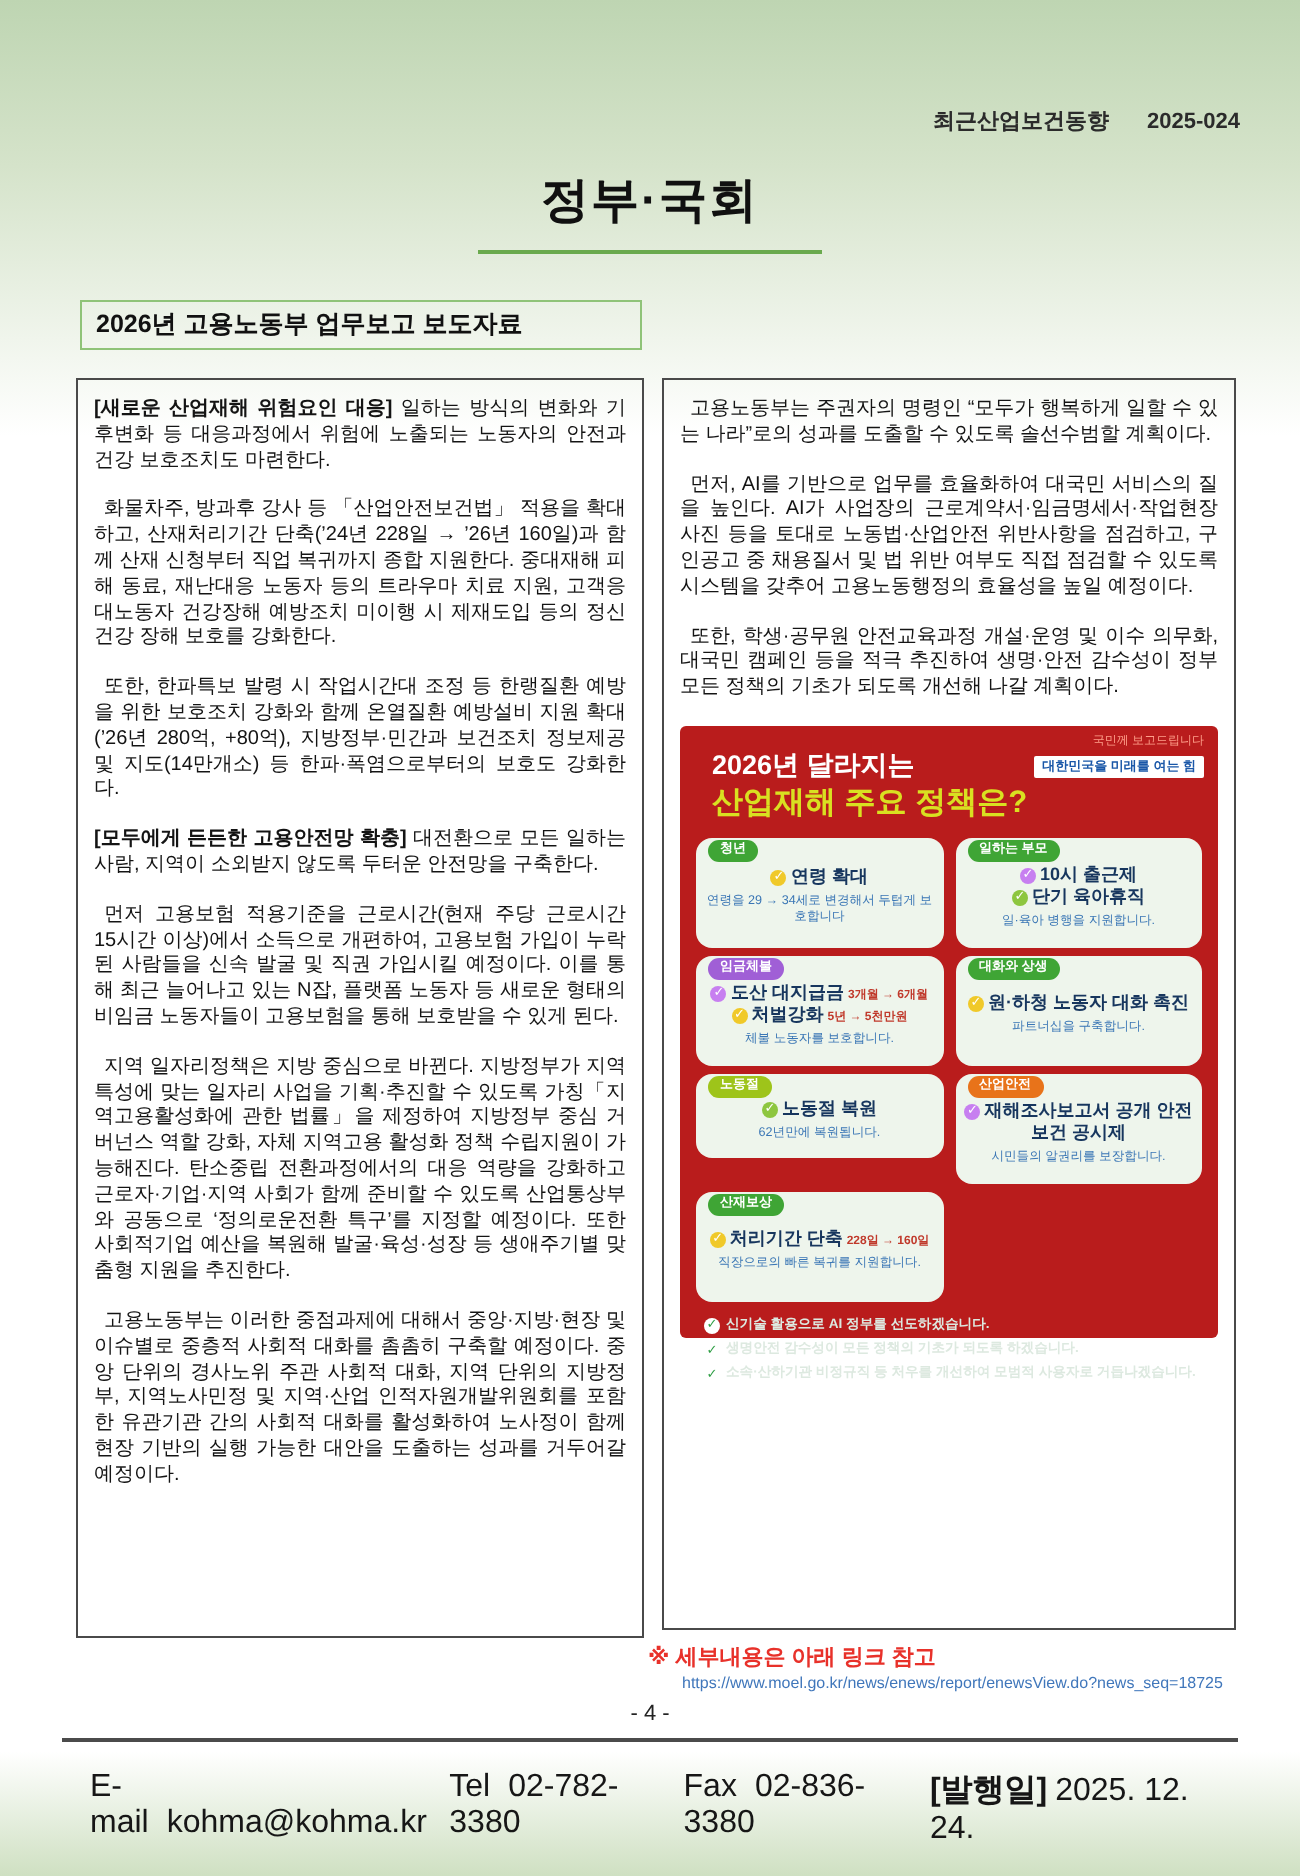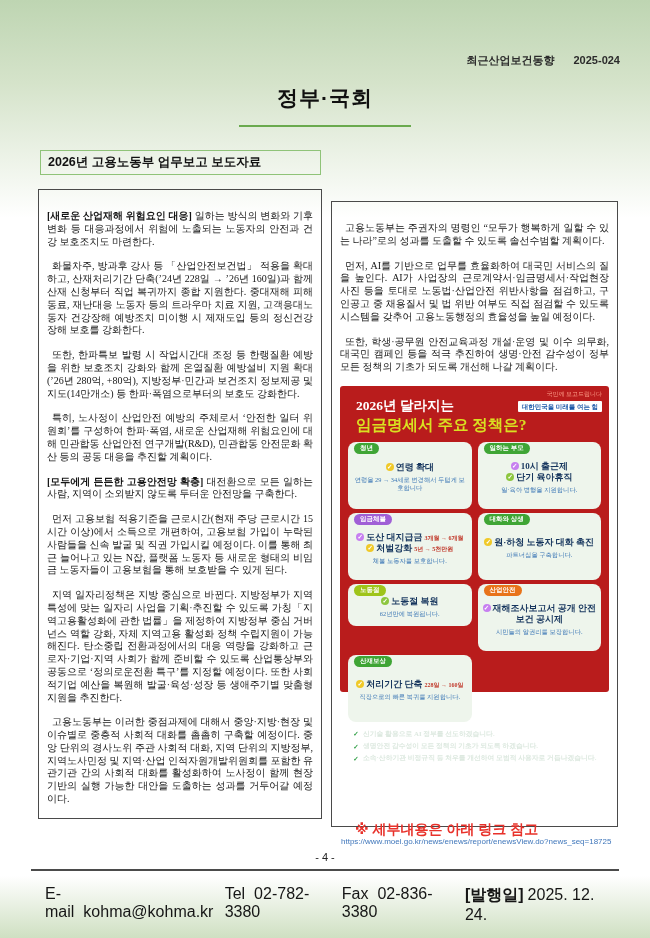--- a/index.html
+++ b/index.html
@@ -6,65 +6,65 @@
   .page{position:relative;width:650px;height:938px;background:#fff;overflow:hidden;
         font-family:"Liberation Sans","DejaVu Sans",sans-serif;color:#141414;}
   .grad-top{position:absolute;top:0;left:0;right:0;height:218px;
         background:linear-gradient(180deg,#bed5b2 0%,#d5e3ca 38%,#ffffff 100%);}
   .grad-bottom{position:absolute;bottom:0;left:0;right:0;height:62px;
         background:linear-gradient(180deg,rgba(255,255,255,0) 0%,#cfe0c2 100%);}
 
   .doc-meta{position:absolute;top:53px;right:30px;font-size:11px;color:#2b2b2b;font-weight:bold;}
   .doc-meta .num{margin-left:16px;}
   .section-title{position:absolute;top:84px;left:0;right:0;text-align:center;
-        font-size:21px;font-weight:bold;color:#101010;letter-spacing:1px;}
+        font-size:24px;font-weight:bold;color:#101010;letter-spacing:1px;}
   .title-underline{position:absolute;top:125px;left:239px;width:172px;height:0;
         border-top:2px solid #6aaa4e;}
   .topic-box{position:absolute;top:150px;left:40px;width:272px;height:23px;
         border:1.5px solid #8fc378;font-size:12.5px;font-weight:bold;line-height:23px;
         padding-left:7px;color:#111;}
 
-  .col{position:absolute;top:189px;border:1.5px solid #4a4a4a;padding:20px 8px;
+  .col{position:absolute;top:189px;border:1.5px solid #4a4a4a;padding:9px 8px;
         box-sizing:border-box;font-size:10px;line-height:1.28;text-align:justify;
-        color:#141414;overflow:hidden;font-family:Liberation Serif, serif;}
+        color:#141414;overflow:hidden;}
   .col-left{left:38px;width:284px;height:630px;}
-  .col-right{left:331px;width:287px;height:626px;margin-top:12px;}
+  .col-right{left:331px;width:287px;height:626px;}
   .col p{margin:0 0 12px;text-indent:5px;}
   .col p.lead-p{text-indent:0;}
   .col p b{font-weight:bold;}
 
   .info{width:269px;height:306px;background:#1e3b5e;border-radius:3px;margin:2px auto 0;
         padding:7px 8px;box-sizing:border-box;position:relative;}
   .info-badge{position:absolute;top:5px;right:7px;text-align:right;}
   .badge-line1{font-size:6px;color:#ff9f8a;margin-bottom:1px;}
   .badge-line2{background:#ffffff;display:inline-block;font-size:6.5px;font-weight:bold;
         color:#1a57a8;padding:1.5px 4px;border-radius:1px;}
   .info-t1{font-size:13.5px;font-weight:bold;color:#ffffff;margin:4px 0 0 8px;}
   .info-t2{font-size:15.5px;font-weight:bold;color:#d9e021;margin:1px 0 7px 8px;}
   .cards{display:grid;grid-template-columns:1fr 1fr;gap:4px 6px;}
   .card{position:relative;background:#eef5ec;border-radius:8px;display:flex;
         flex-direction:column;justify-content:center;align-items:center;
         padding:7px 4px 3px;box-sizing:border-box;overflow:hidden;}
-  .h55{height:67px;}.h42{height:42px;}
+  .h55{height:55px;}.h42{height:42px;}
   .pill{position:absolute;top:1px;left:6px;font-size:6.5px;font-weight:bold;color:#fff;
         padding:1px 6px 1.5px;border-radius:6px;}
   .item{font-size:9px;font-weight:bold;color:#17365e;line-height:1.25;text-align:center;}
   .chk{display:inline-block;width:8px;height:8px;border-radius:50%;margin-right:2px;
         color:#fff;font-size:6.5px;line-height:8px;text-align:center;vertical-align:1px;}
   .chk::before{content:"✓";}
   .note{font-size:6px;font-weight:bold;color:#c0392b;margin-left:2px;}
   .sub{font-size:6.3px;color:#3a76b5;margin-top:2.5px;text-align:center;line-height:1.35;}
   .checklist{margin-top:8px;padding-left:4px;}
   .check-row{font-size:6.8px;color:#dde9e0;font-weight:600;margin-bottom:3.5px;
         display:flex;align-items:center;gap:3px;}
   .chk2{flex:0 0 auto;width:8px;height:8px;border-radius:50%;background:#fff;
         color:#2e9e44;font-size:6.5px;line-height:8px;text-align:center;font-weight:bold;}
   .chk2::before{content:"✓";}
 
-  .ref-note{position:absolute;left:355px;top:821px;font-size:14px;font-weight:bold;color:#e8312a;}
+  .ref-note{position:absolute;left:324px;top:821px;font-size:11px;font-weight:bold;color:#e8312a;}
   .ref-link{position:absolute;left:341px;top:837px;font-size:8px;color:#4077bb;text-decoration:none;}
   .page-num{position:absolute;top:851px;left:0;right:0;text-align:center;font-size:11px;color:#222;}
   .footer-line{position:absolute;top:869px;left:31px;right:31px;height:0;border-top:2px solid #4b4b4b;}
   .footer{position:absolute;top:885px;left:45px;right:33px;display:flex;
         justify-content:space-between;font-size:16px;color:#161616;}
   .footer .lbl{margin-right:9px;}
   .footer .pub-lbl{font-weight:bold;margin-right:4px;}
 </style>
 </head>
 <body>
@@ -80,39 +80,38 @@
 
   <div class="section-title">정부·국회</div>
   <div class="title-underline" style="border-top-color: rgb(106, 170, 78);"></div>
 
   <div class="topic-box" style="border-color: rgb(143, 195, 120);">2026년 고용노동부 업무보고 보도자료</div>
 
   <div class="col col-left">
     <p class="lead-p"><b>[새로운 산업재해 위험요인 대응]</b><span> 일하는 방식의 변화와 기후변화 등 대응과정에서 위험에 노출되는 노동자의 안전과 건강 보호조치도 마련한다.</span></p>
     <p><span>화물차주, 방과후 강사 등 「산업안전보건법」 적용을 확대하고, 산재처리기간 단축(’24년 228일 → ’26년 160일)과 함께 산재 신청부터 직업 복귀까지 종합 지원한다. 중대재해 피해 동료, 재난대응 노동자 등의 트라우마 치료 지원, 고객응대노동자 건강장해 예방조치 미이행 시 제재도입 등의 정신건강 장해 보호를 강화한다.</span></p>
     <p><span>또한, 한파특보 발령 시 작업시간대 조정 등 한랭질환 예방을 위한 보호조치 강화와 함께 온열질환 예방설비 지원 확대(’26년 280억, +80억), 지방정부·민간과 보건조치 정보제공 및 지도(14만개소) 등 한파·폭염으로부터의 보호도 강화한다.</span></p>
-    <p><span>특히, 노사정이 산업안전 예방의 주체로서 ‘안전한 일터 위원회’를 구성하여 한파·폭염, 새로운 산업재해 위험요인에 대해 민관합동 산업안전 연구개발(R&amp;D), 민관합동 안전문화 확산 등의 공동 대응을 추진할 계획이다.</span></p>
     <p class="lead-p"><b>[모두에게 든든한 고용안전망 확충]</b><span> 대전환으로 모든 일하는 사람, 지역이 소외받지 않도록 두터운 안전망을 구축한다.</span></p>
     <p><span>먼저 고용보험 적용기준을 근로시간(현재 주당 근로시간 15시간 이상)에서 소득으로 개편하여, 고용보험 가입이 누락된 사람들을 신속 발굴 및 직권 가입시킬 예정이다. 이를 통해 최근 늘어나고 있는 N잡, 플랫폼 노동자 등 새로운 형태의 비임금 노동자들이 고용보험을 통해 보호받을 수 있게 된다.</span></p>
     <p><span>지역 일자리정책은 지방 중심으로 바뀐다. 지방정부가 지역 특성에 맞는 일자리 사업을 기획·추진할 수 있도록 가칭「지역고용활성화에 관한 법률」을 제정하여 지방정부 중심 거버넌스 역할 강화, 자체 지역고용 활성화 정책 수립지원이 가능해진다. 탄소중립 전환과정에서의 대응 역량을 강화하고 근로자·기업·지역 사회가 함께 준비할 수 있도록 산업통상부와 공동으로 ‘정의로운전환 특구’를 지정할 예정이다. 또한 사회적기업 예산을 복원해 발굴·육성·성장 등 생애주기별 맞춤형 지원을 추진한다.</span></p>
     <p><span>고용노동부는 이러한 중점과제에 대해서 중앙·지방·현장 및 이슈별로 중층적 사회적 대화를 촘촘히 구축할 예정이다. 중앙 단위의 경사노위 주관 사회적 대화, 지역 단위의 지방정부, 지역노사민정 및 지역·산업 인적자원개발위원회를 포함한 유관기관 간의 사회적 대화를 활성화하여 노사정이 함께 현장 기반의 실행 가능한 대안을 도출하는 성과를 거두어갈 예정이다.</span></p>
   </div>
 
   <div class="col col-right">
     <p><span>고용노동부는 주권자의 명령인 “모두가 행복하게 일할 수 있는 나라”로의 성과를 도출할 수 있도록 솔선수범할 계획이다.</span></p>
     <p><span>먼저, AI를 기반으로 업무를 효율화하여 대국민 서비스의 질을 높인다. AI가 사업장의 근로계약서·임금명세서·작업현장 사진 등을 토대로 노동법·산업안전 위반사항을 점검하고, 구인공고 중 채용질서 및 법 위반 여부도 직접 점검할 수 있도록 시스템을 갖추어 고용노동행정의 효율성을 높일 예정이다.</span></p>
     <p><span>또한, 학생·공무원 안전교육과정 개설·운영 및 이수 의무화, 대국민 캠페인 등을 적극 추진하여 생명·안전 감수성이 정부 모든 정책의 기초가 되도록 개선해 나갈 계획이다.</span></p>
 
     <div class="info" style="background: #b91c1c;">
       <div class="info-badge">
         <div class="badge-line1">국민께 보고드립니다</div>
         <div class="badge-line2">대한민국을 미래를 여는 힘</div>
       </div>
       <div class="info-t1">2026년 달라지는</div>
-      <div class="info-t2" style="color: rgb(217, 224, 33);">임금명세서 주요 정책은?</div>
+      <div class="info-t2" style="color: rgb(217, 224, 33);">산업재해 주요 정책은?</div>
 
       <div class="cards">
         <div class="card h55">
           <span class="pill" style="background: rgb(63, 165, 53);">청년</span>
           <div class="item"><span class="chk" style="background: rgb(240, 201, 41);"></span><span>연령 확대</span></div>
           <div class="sub">연령을 29 → 34세로 변경해서 두텁게 보호합니다</div>
         </div>
         <div class="card h55">
           <span class="pill" style="background: rgb(63, 165, 53);">일하는 부모</span>
           <div class="item"><span class="chk" style="background: rgb(199, 127, 240);"></span><span>10시 출근제</span></div>

